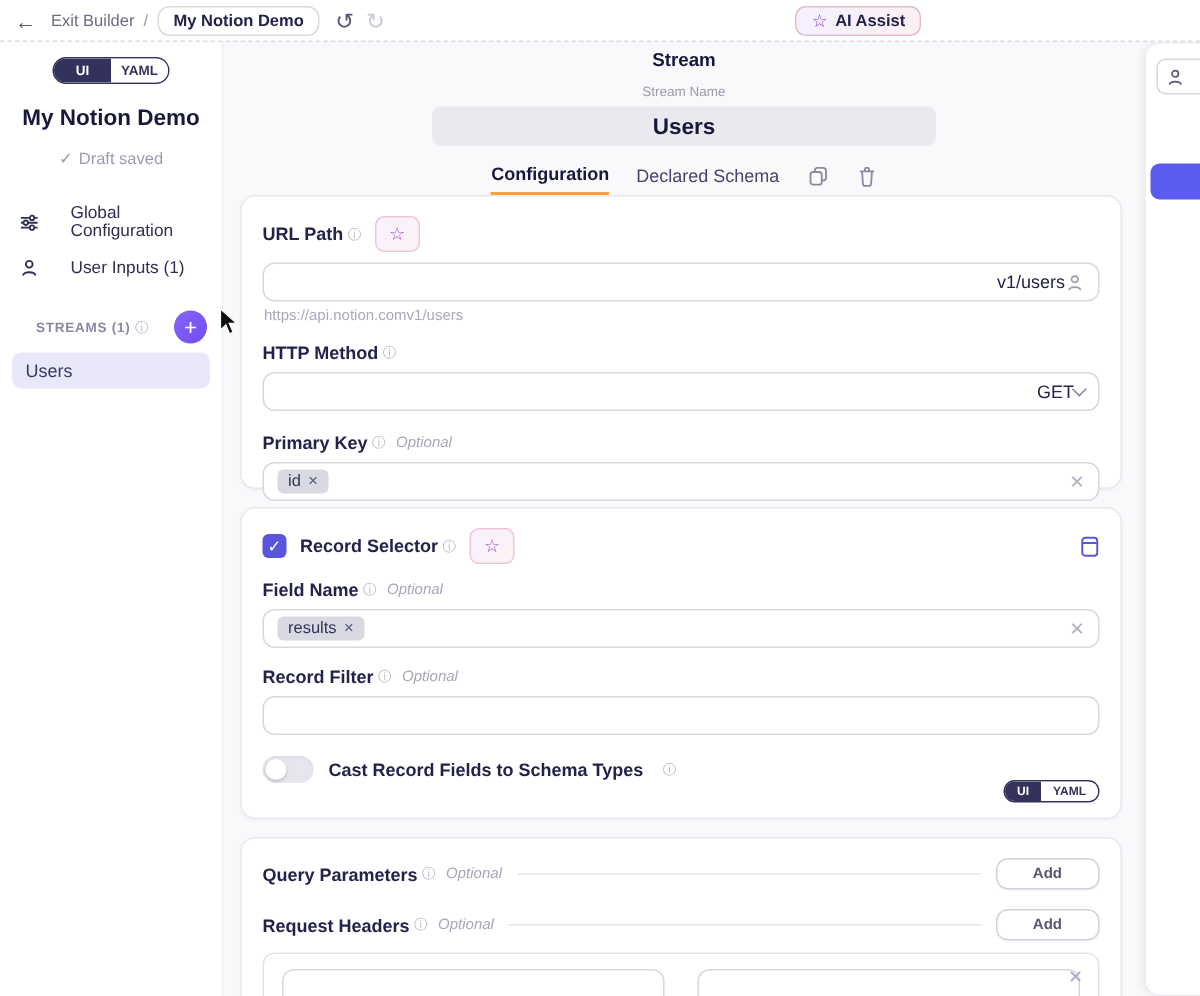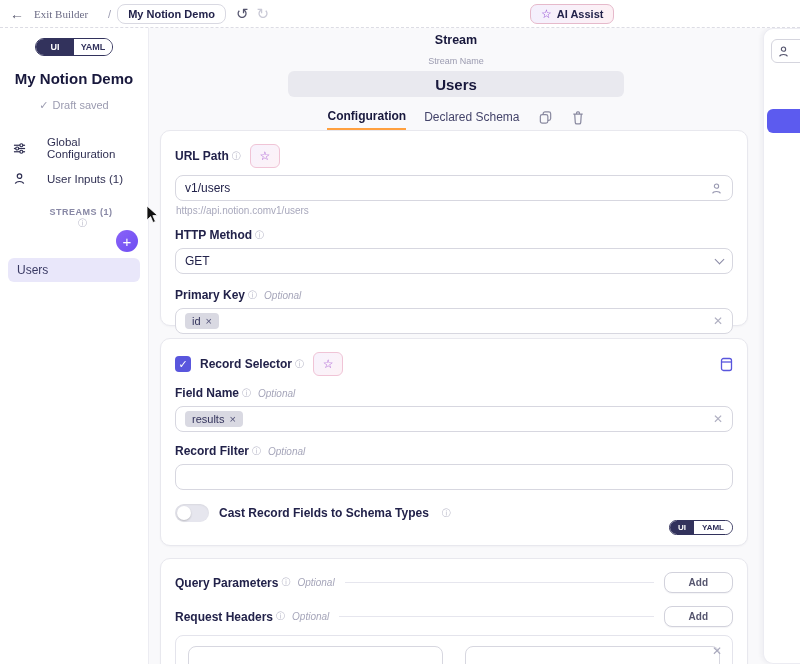--- a/index.html
+++ b/index.html
@@ -3,21 +3,21 @@
 <meta charset="utf-8">
 <style>
   * { margin:0; padding:0; box-sizing:border-box; }
   html,body { width:800px; height:664px; overflow:hidden; }
   body { font-family:"Liberation Sans", sans-serif; background:#f9f9fb; color:#2d2d55; position:relative; }
 
   
   #topbar { position:absolute; left:0; top:0; width:800px; height:28px; background:#fff;
             border-bottom:1px dashed #dcdce4; display:flex; align-items:center; padding:0 10px; z-index:5; }
   .tb-back { font-size:14px; color:#5a5a70; margin-right:10px; cursor:pointer; }
-  .tb-exit { font-size:11px; color:#6b6b85; margin-right:20px;font-family:Liberation Serif, serif; }
+  .tb-exit { font-size:11px; color:#6b6b85; margin-right:6px; }
   .tb-sep  { font-size:11px; color:#9b9bb0; margin-right:6px; }
   .tb-name { font-size:11px; font-weight:bold; color:#22224a; border:1px solid #d9d9e2; border-radius:8px;
              padding:3px 10px; background:#fff; margin-right:10px; }
   .tb-undo { font-size:15px; color:#55556e; margin-right:8px; }
   .tb-redo { font-size:15px; color:#c9c9d6; }
   #ai-assist { position:absolute; left:530px; top:4px; height:20px; display:flex; align-items:center; gap:5px;
                padding:0 10px; border:1px solid #e6b9cb; border-radius:7px;
                background:linear-gradient(90deg,#f4f0fd,#fdf0f4); }
   #ai-assist .star { color:#8b3fd1; font-size:12px; }
   #ai-assist .txt  { font-size:11px; font-weight:bold; color:#22224a; }
@@ -31,21 +31,21 @@
                       font-size:9px; font-weight:bold; }
   .mode-toggle .seg.on  { background:#32325c; color:#fff; }
   .mode-toggle .seg.off { background:#fff; color:#32325c; }
   .sb-title { text-align:center; font-size:15px; font-weight:bold; color:#18183c; margin-top:14px; }
   .sb-draft { text-align:center; font-size:11px; color:#9b9bb0; margin-top:12px; }
   .sb-draft .chk { margin-right:4px; }
   .sb-nav { margin-top:18px; }
   .sb-nav-item { display:flex; align-items:center; gap:21px; padding:6px 0 6px 13px; font-size:11.5px;
                  color:#2f2f52; cursor:pointer; }
   .sb-nav-item svg { flex:0 0 auto; }
-  .sb-streams-hd { display:flex; align-items:center; margin:16px 10px 6px 24px;flex-direction:column; }
+  .sb-streams-hd { display:flex; align-items:center; margin:16px 10px 6px 24px; }
   .sb-streams-lbl { font-size:9px; font-weight:bold; letter-spacing:.5px; color:#8888a5; }
   .sb-streams-hd .info { margin-left:3px; }
   .add-stream { margin-left:auto; width:22px; height:22px; border-radius:50%;
                 background:linear-gradient(135deg,#8a63f8,#6e4ef2); color:#fff; font-size:15px;
                 display:flex; align-items:center; justify-content:center; border:none; }
   .sb-stream-item { margin:2px 8px; background:#e9e7fa; border-radius:6px; padding:5px 9px;
                     font-size:12px; color:#3a3a64; cursor:pointer; }
   .info { font-size:9px; color:#b8b8c8; margin-left:3px; }
 
   
@@ -67,21 +67,21 @@
   #card-selector { top:310px; height:208px; }
   #card-request { top:530px; height:170px; }
 
   .lbl-row { display:flex; align-items:center; margin-bottom:7px; }
   .lbl { font-size:12px; font-weight:bold; color:#22224a; }
   .opt { font-size:10px; font-style:italic; color:#a6a6ba; margin-left:7px; }
   .sparkle-btn { width:30px; height:24px; margin-left:9px; border:1px solid #f0c4d6; border-radius:6px;
                  background:linear-gradient(135deg,#f7f2fd,#fdf2f6); display:flex; align-items:center;
                  justify-content:center; color:#a24fd0; font-size:12px; }
   .inp { height:26px; border:1px solid #d7d7e0; border-radius:8px; background:#fff; display:flex;
-         align-items:center; padding:0 9px; font-size:12px; color:#22224a; }
+         align-items:center; padding:0 9px; font-size:12px; color:#22224a;text-align:right; }
   .inp .grow { flex:1; }
   .person { color:#9a9ab2; display:flex; align-items:center; }
   .helper { font-size:10px; color:#a8a8bc; margin:4px 0 12px 1px; }
   .chev { width:7px; height:7px; border-right:1.5px solid #8a8aa5; border-bottom:1.5px solid #8a8aa5;
           transform:rotate(45deg); margin-top:-4px; }
   .chip { display:inline-flex; align-items:center; gap:5px; background:#d9d9e2; border-radius:4px;
           padding:2px 7px; font-size:11px; color:#33335c; }
   .chip .x { color:#55557a; font-size:11px; cursor:pointer; }
   .clear-x { color:#b0b0c2; font-size:12px; cursor:pointer; }
   .mb6 { margin-bottom:6px; } .mb12 { margin-bottom:12px; } .mb14 { margin-bottom:14px; }

